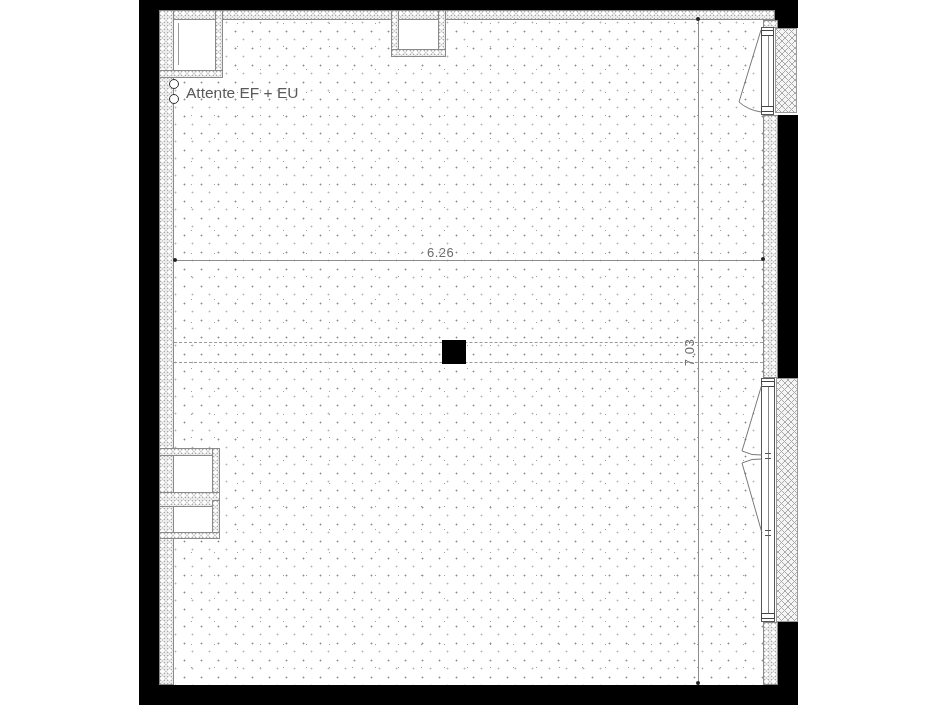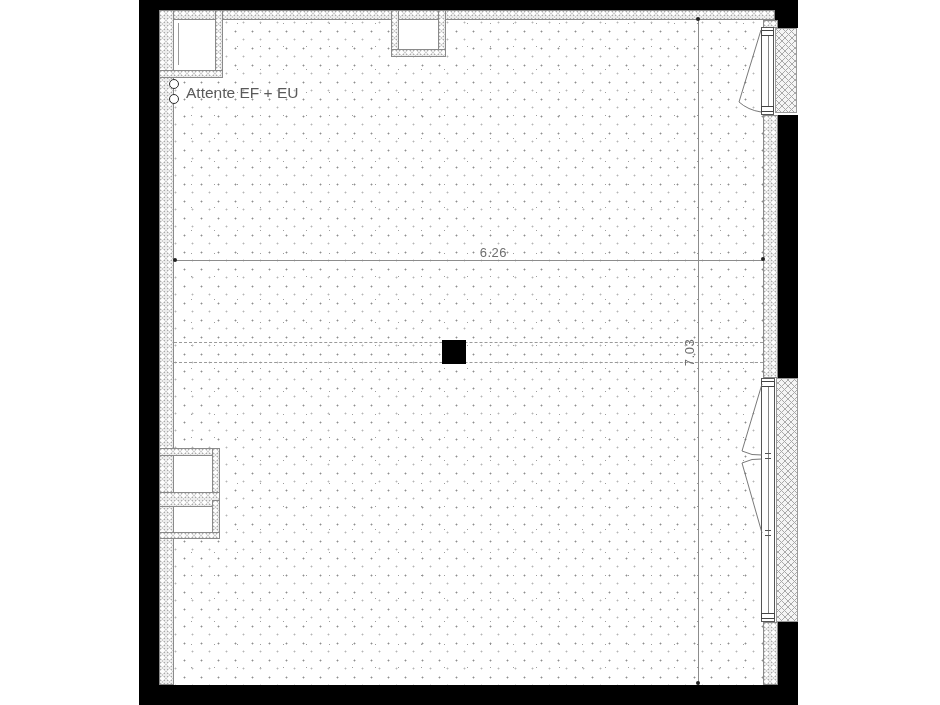--- a/index.html
+++ b/index.html
@@ -106,21 +106,21 @@
   </svg>
 
   <div class="abs dashed" style="left:174px;top:342px;width:589px;"></div>
   <div class="abs dashed" style="left:174px;top:362px;width:589px;"></div>
 
   <div class="abs" style="left:442px;top:340px;width:24px;height:24px;background:#000;"></div>
 
   <div class="abs dim-line-h" style="left:174px;top:260px;width:589px;"></div>
   <div class="abs dim-dot" style="left:173px;top:258px;"></div>
   <div class="abs dim-dot" style="left:761px;top:257px;"></div>
-  <div class="abs dim-text" style="left:427px;top:245px;width:80px;text-align:right;">6.26</div>
+  <div class="abs dim-text" style="left:427px;top:245px;width:80px;text-align:left;">6.26</div>
 
   <div class="abs dim-line-v" style="left:698px;top:19px;height:666px;"></div>
   <div class="abs dim-dot" style="left:696px;top:17px;"></div>
   <div class="abs dim-dot" style="left:696px;top:681px;"></div>
   <div class="abs dim-text" style="left:667px;top:345px;width:44px;text-align:center;transform:rotate(-90deg);">7.03</div>
 
   <div class="abs riser-circle" style="left:169px;top:79px;"></div>
   <div class="abs riser-circle" style="left:169px;top:94px;"></div>
   <div class="abs note-text" style="left:186px;top:84px;">Attente EF + EU</div>
 

